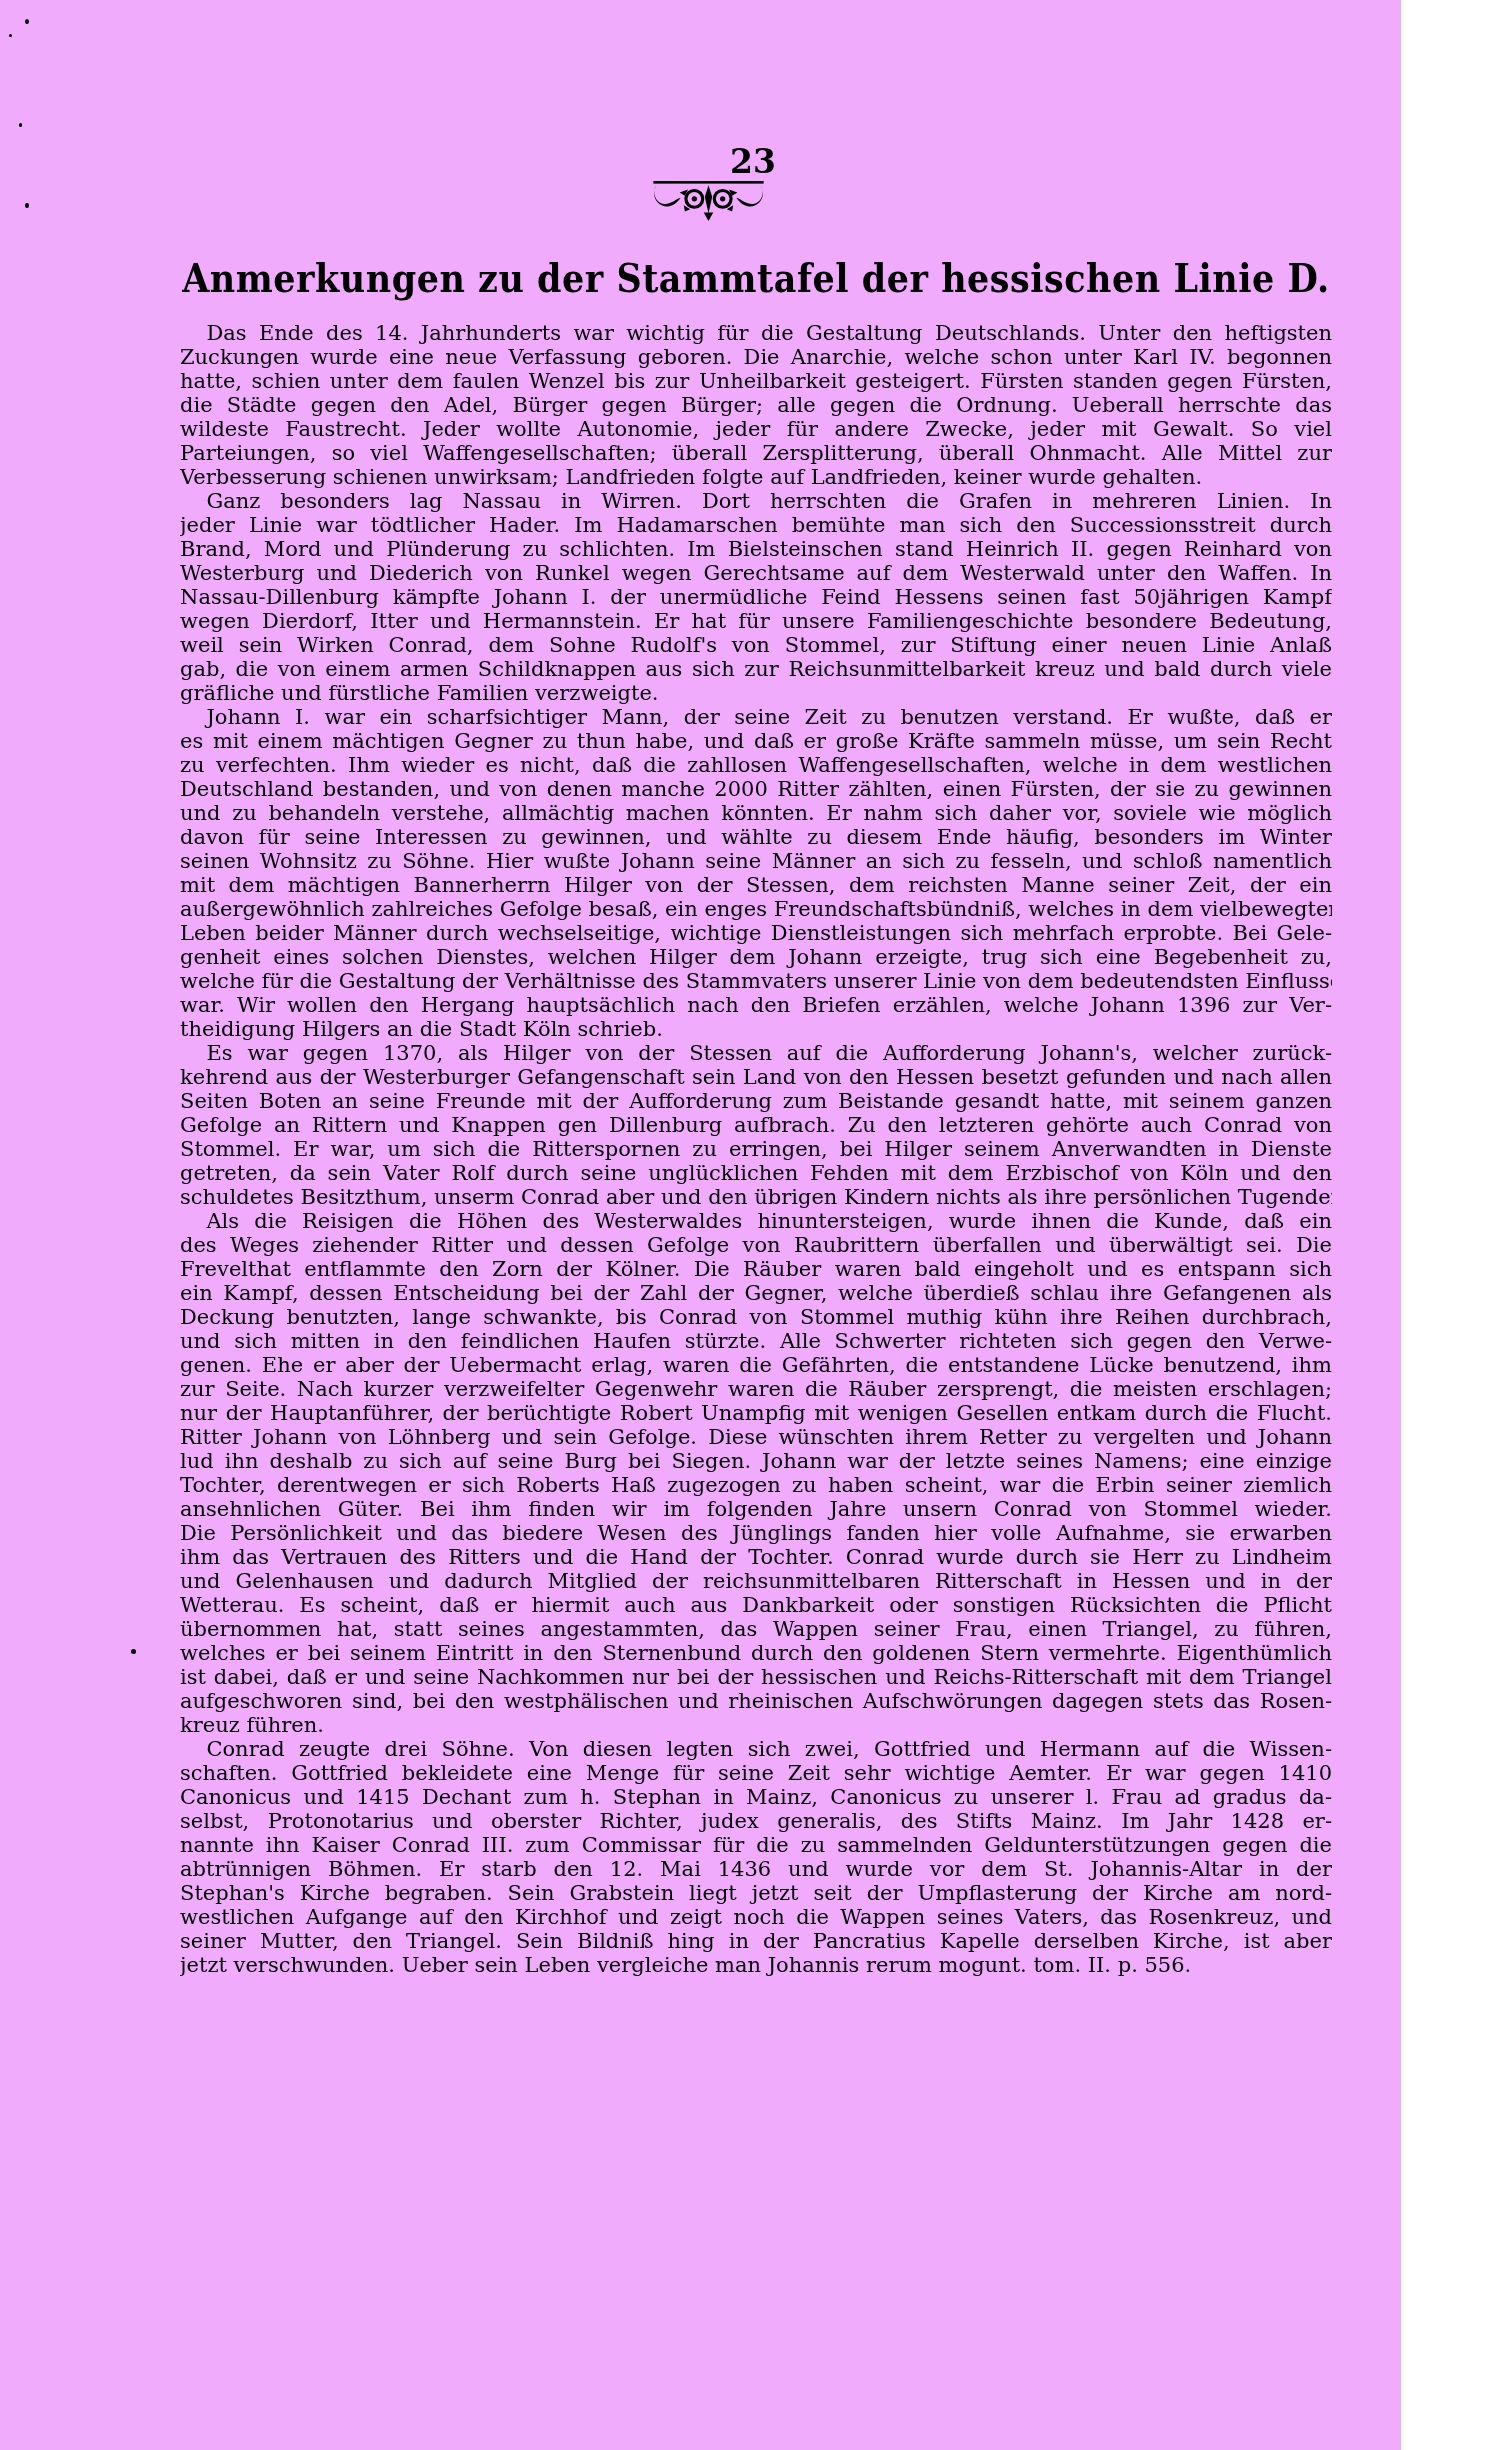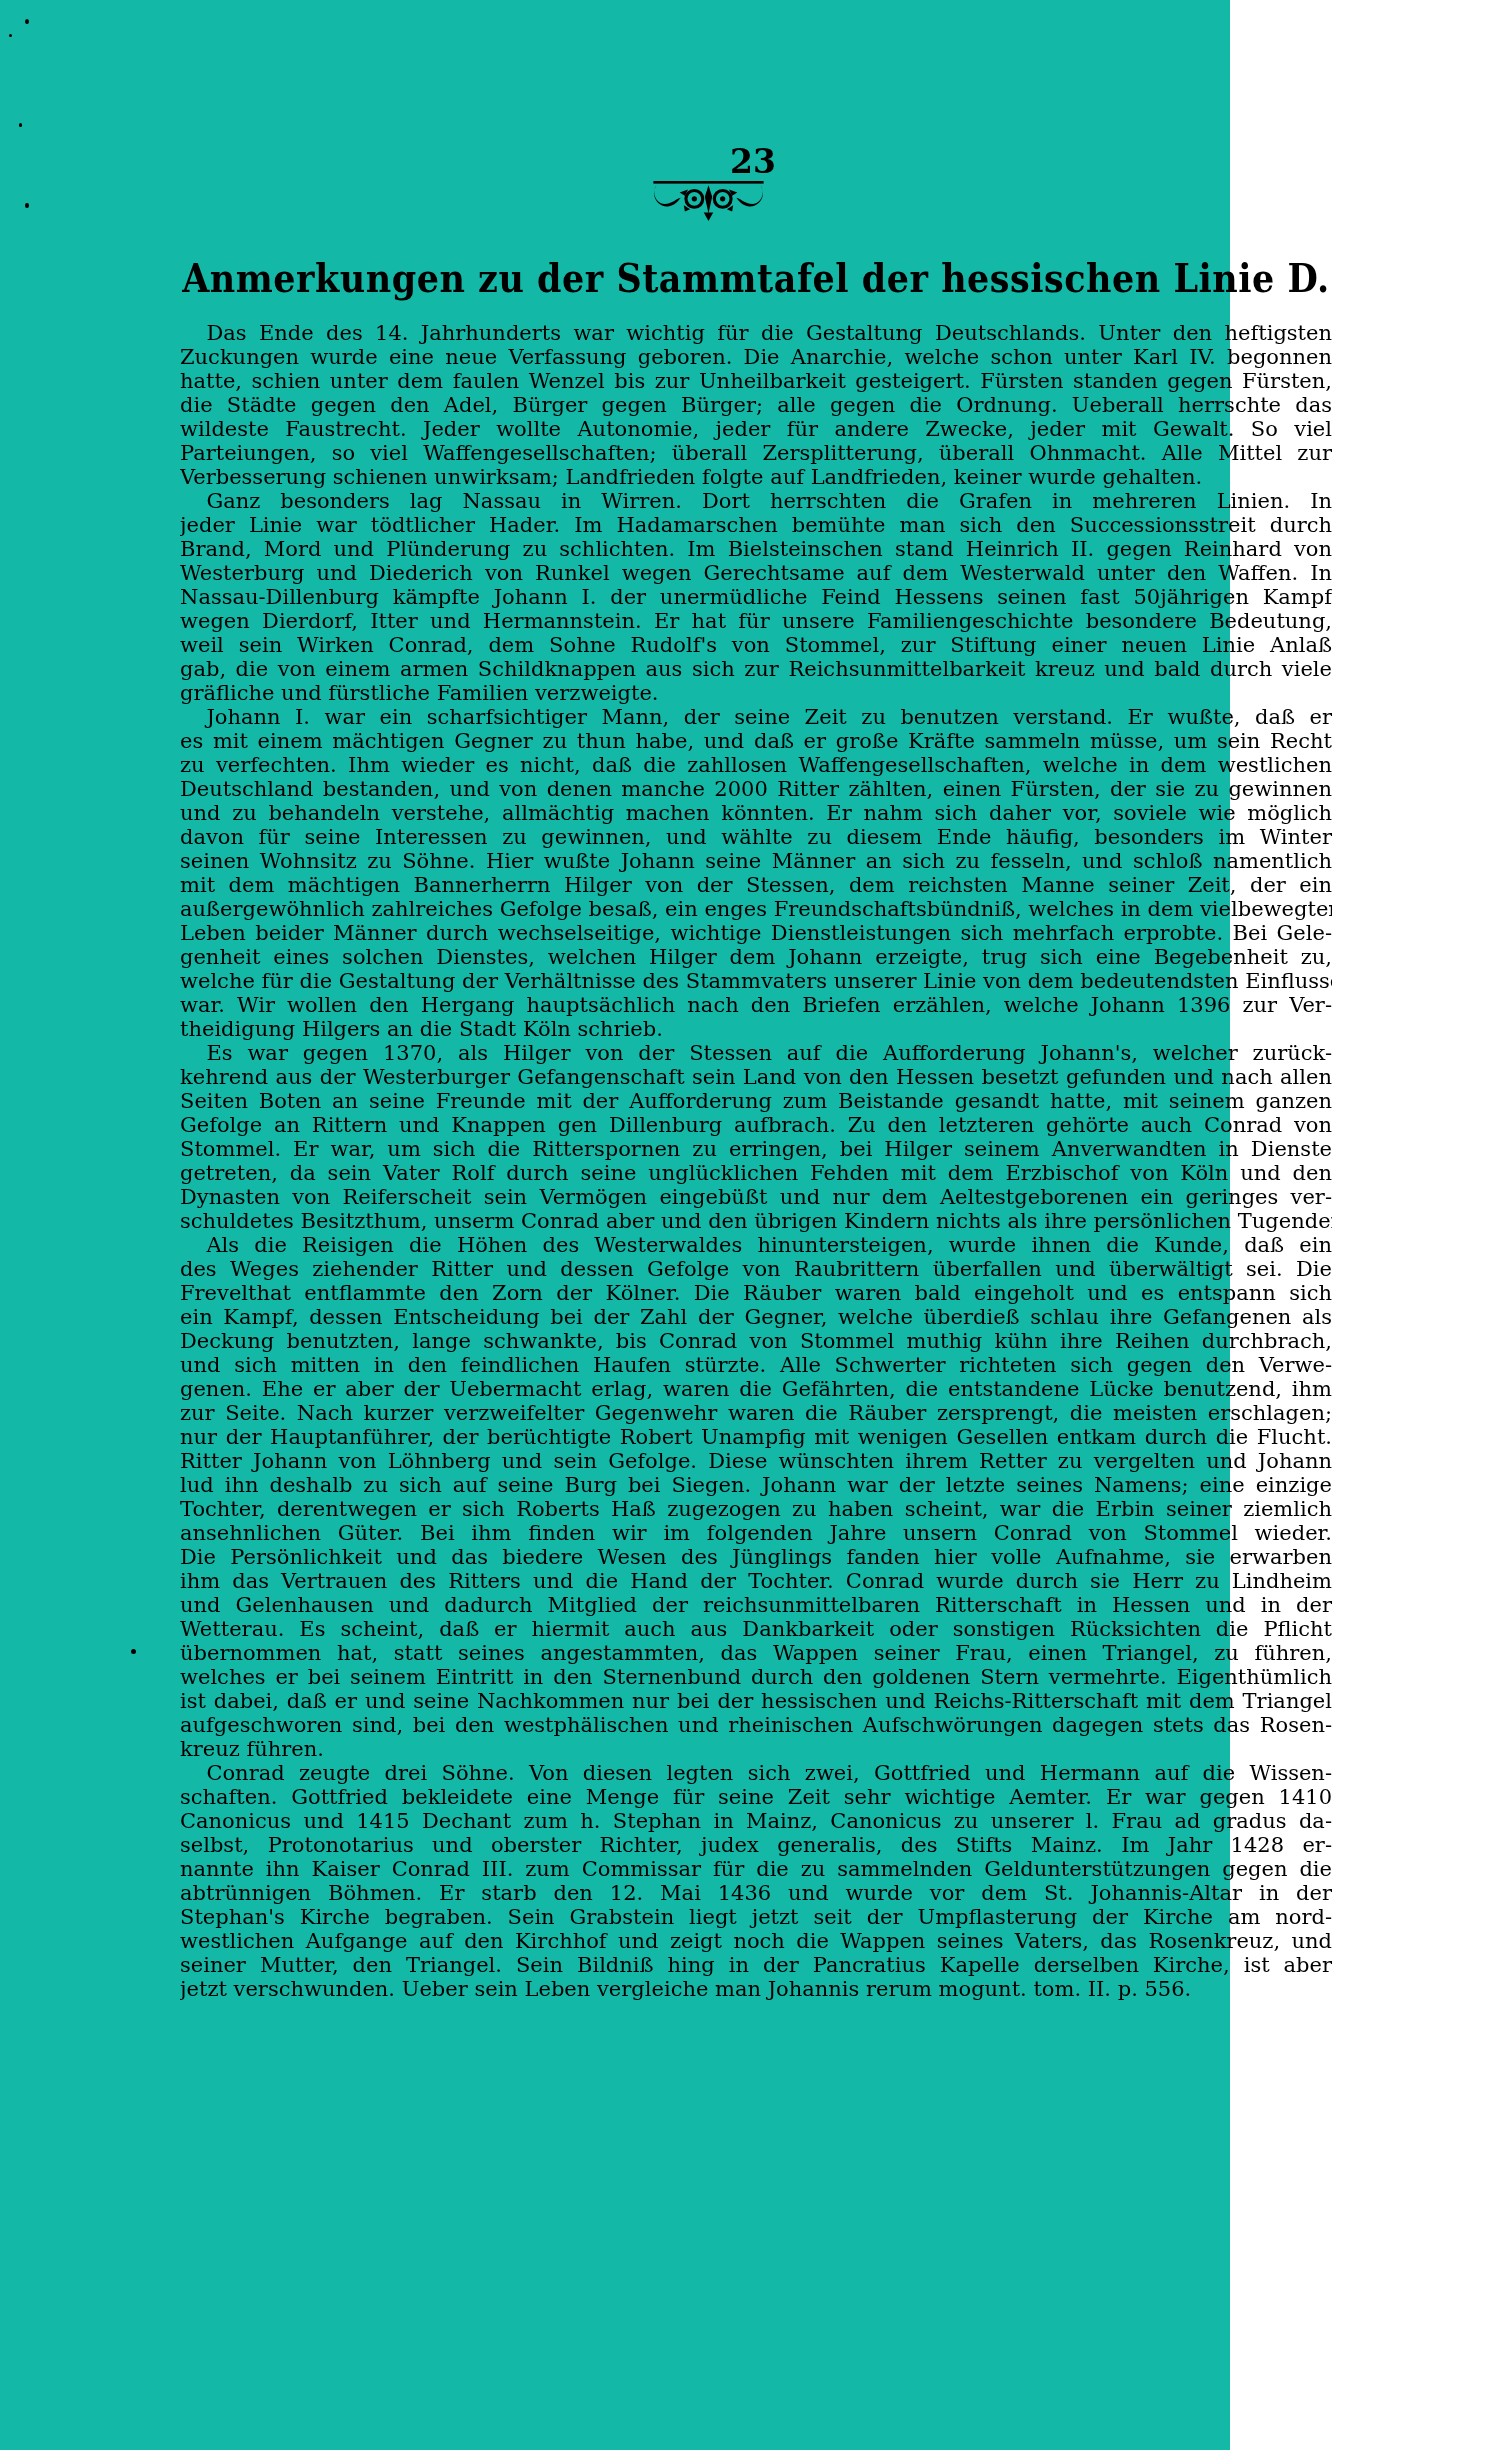--- a/index.html
+++ b/index.html
@@ -1,17 +1,17 @@
 <!DOCTYPE html>
 <html style="font-size:8.5px"><head>
   <meta charset="utf-8">
   <style>
     html, body { margin: 0; padding: 0; background: #ffffff; }
     body { width: 1506px; height: 2450px; position: relative; overflow: hidden; color: #000; }
-    .page { position: absolute; left: 0; top: 0; width: 1230px; height: 2450px; background: #14b8a6; }
+    .page { position: absolute; left: 0; top: 0; width: 1401px; height: 2450px; background: #f0abfc; }
     .page-number {
       position: absolute; left: 0; width: 1506px; top: 143px; text-align: center;
       font-family: "DejaVu Serif", serif; font-weight: bold; font-size: 33px; line-height: 37px;
     }
     .ornament { position: absolute; left: 653px; top: 181px; width: 111px; height: 42px; }
     .title {
       position: absolute; left: 180px; width: 1152px; top: 255px; text-align: center;
       font-family: "DejaVu Serif", serif; font-weight: bold; font-size: 35px; line-height: 42px;
       letter-spacing: 0.5px; transform: scaleY(1.12); transform-origin: top center;
     }
@@ -91,21 +91,20 @@
       <span class="line last">theidigung Hilgers an die Stadt Köln schrieb.</span>
     </div>
 
     <div>
       <span class="line indent">Es war gegen 1370, als Hilger von der Stessen auf die Aufforderung Johann's, welcher zurück-</span>
       <span class="line">kehrend aus der Westerburger Gefangenschaft sein Land von den Hessen besetzt gefunden und nach allen</span>
       <span class="line">Seiten Boten an seine Freunde mit der Aufforderung zum Beistande gesandt hatte, mit seinem ganzen</span>
       <span class="line">Gefolge an Rittern und Knappen gen Dillenburg aufbrach. Zu den letzteren gehörte auch Conrad von</span>
       <span class="line">Stommel. Er war, um sich die Ritterspornen zu erringen, bei Hilger seinem Anverwandten in Dienste</span>
       <span class="line">getreten, da sein Vater Rolf durch seine unglücklichen Fehden mit dem Erzbischof von Köln und den</span>
-      <span class="line">Dynasten von Reiferscheit sein Vermögen eingebüßt und nur dem Aeltestgeborenen ein geringes ver-</span>
       <span class="line">schuldetes Besitzthum, unserm Conrad aber und den übrigen Kindern nichts als ihre persönlichen Tugenden</span>
     </div>
 
     <div>
       <span class="line indent">Als die Reisigen die Höhen des Westerwaldes hinuntersteigen, wurde ihnen die Kunde, daß ein</span>
       <span class="line">des Weges ziehender Ritter und dessen Gefolge von Raubrittern überfallen und überwältigt sei. Die</span>
       <span class="line">Frevelthat entflammte den Zorn der Kölner. Die Räuber waren bald eingeholt und es entspann sich</span>
       <span class="line">ein Kampf, dessen Entscheidung bei der Zahl der Gegner, welche überdieß schlau ihre Gefangenen als</span>
       <span class="line">Deckung benutzten, lange schwankte, bis Conrad von Stommel muthig kühn ihre Reihen durchbrach,</span>
       <span class="line">und sich mitten in den feindlichen Haufen stürzte. Alle Schwerter richteten sich gegen den Verwe-</span>

